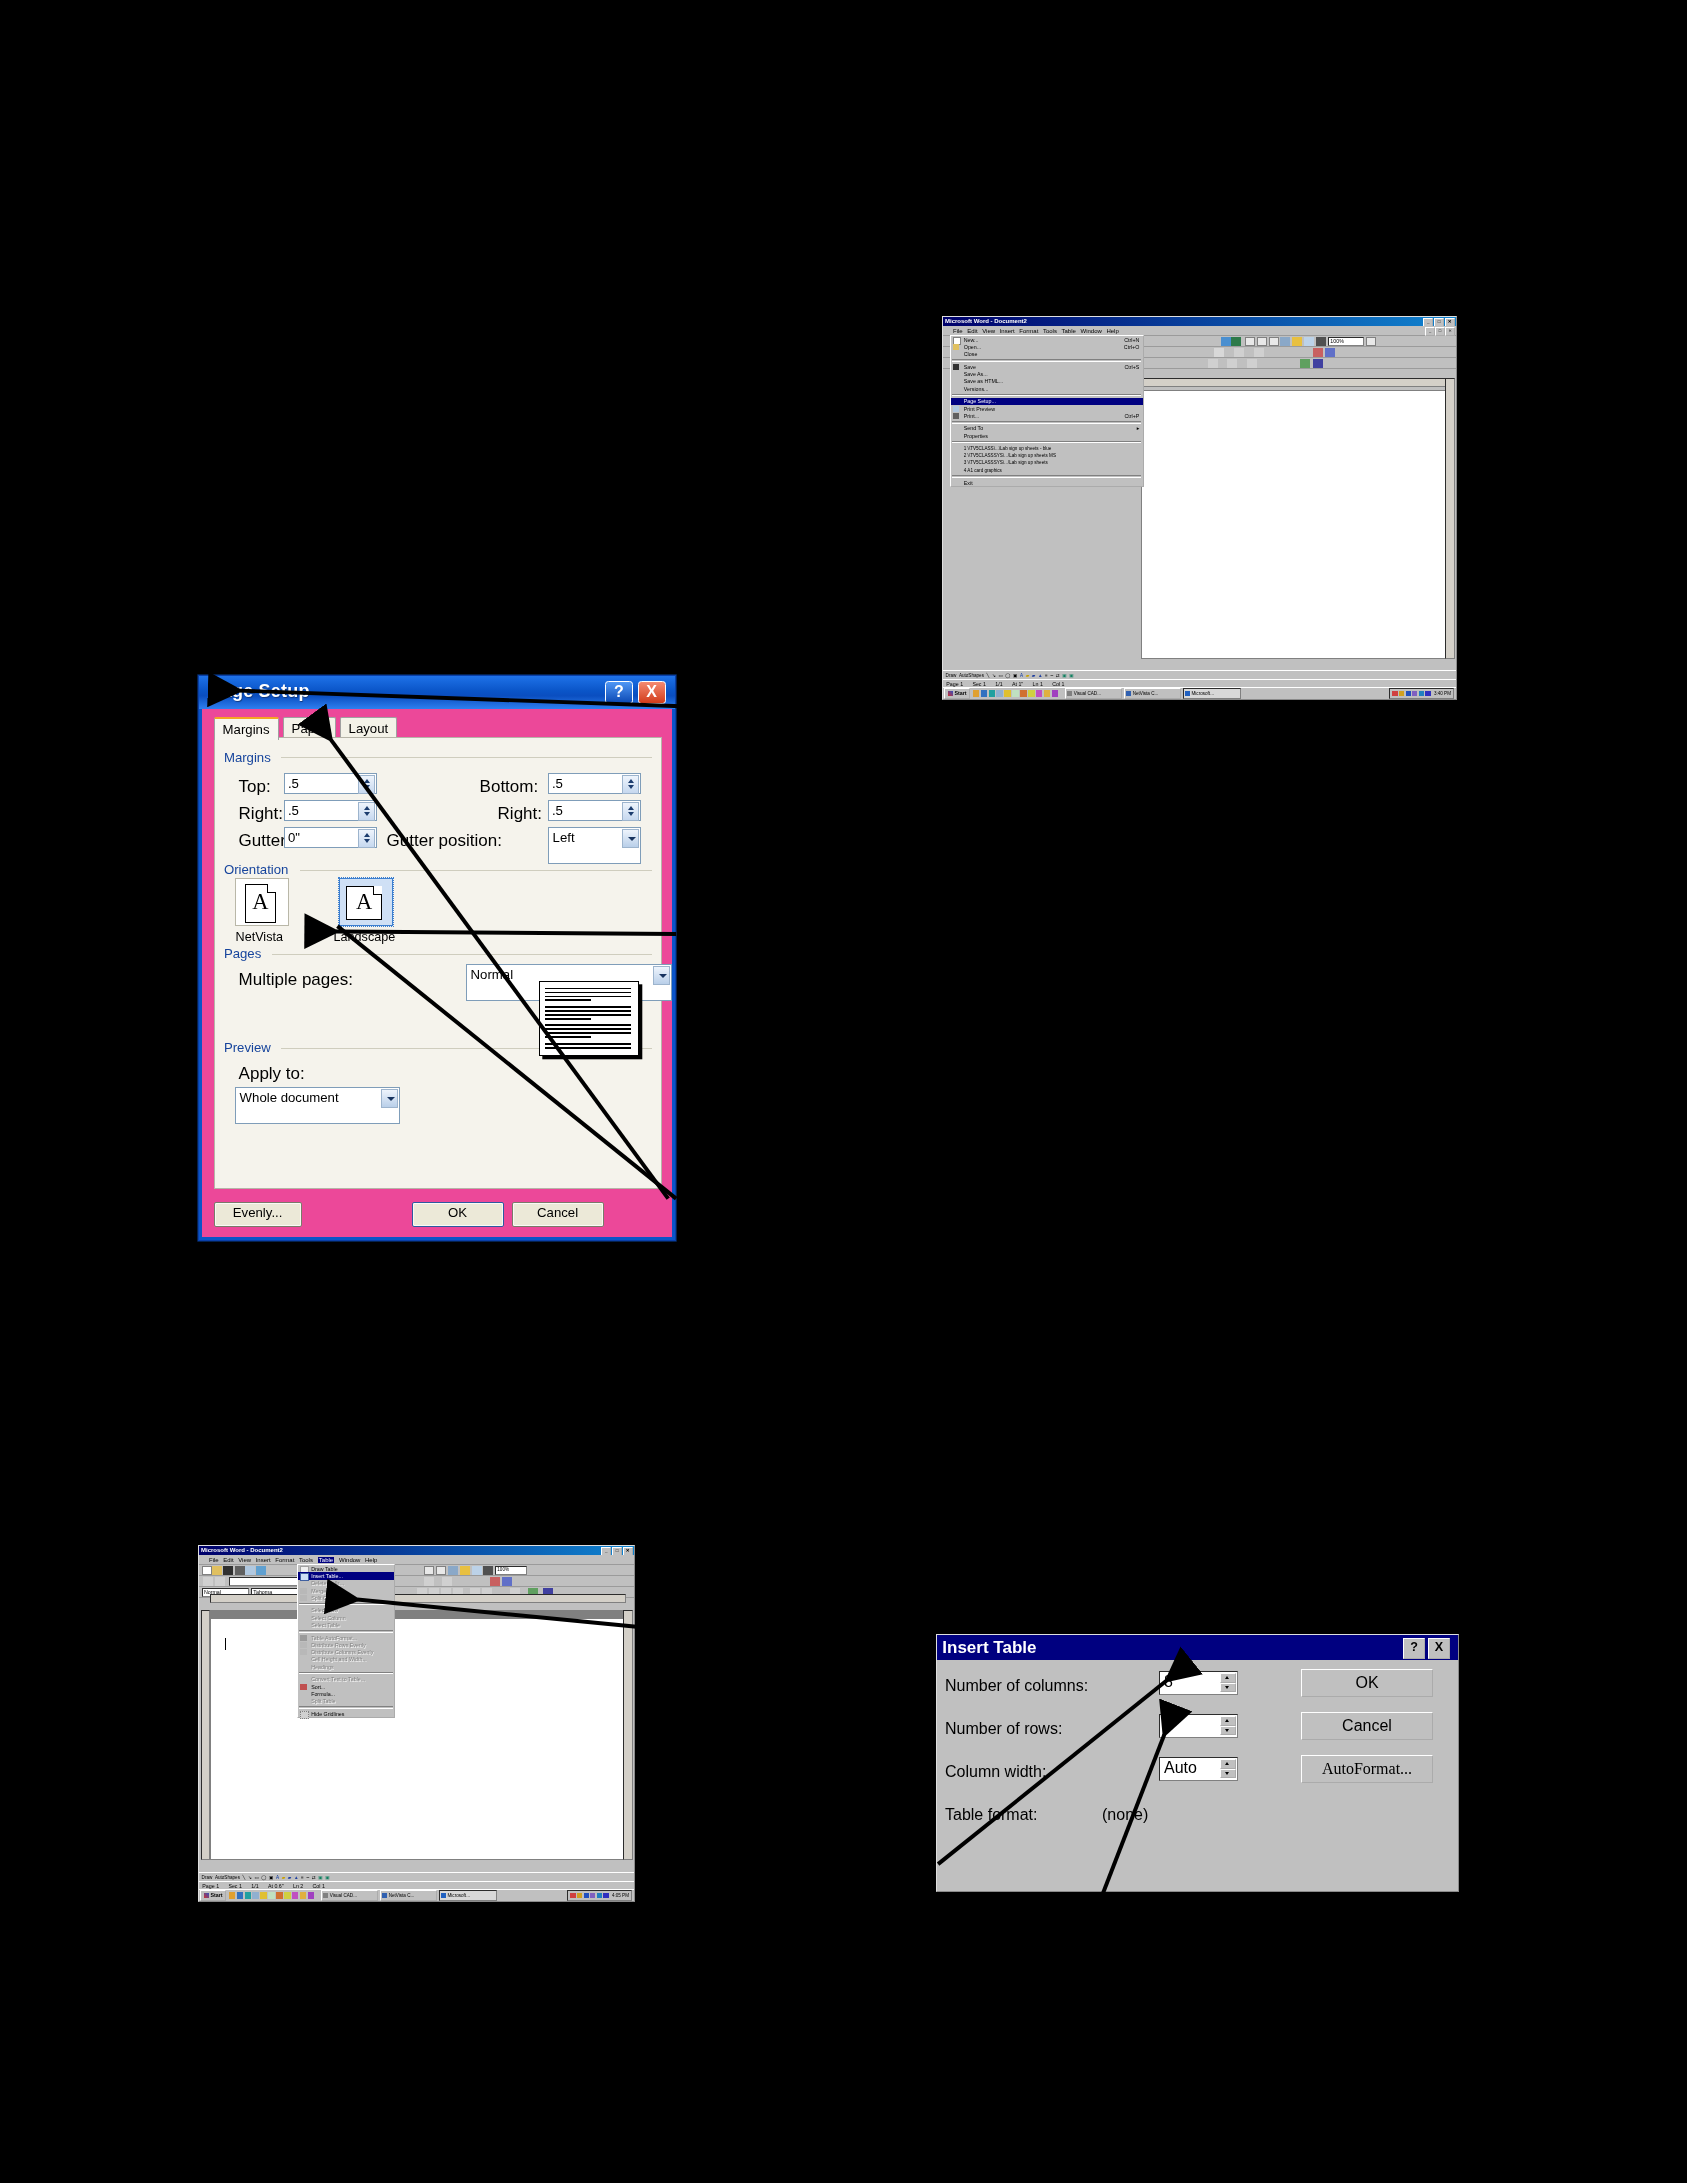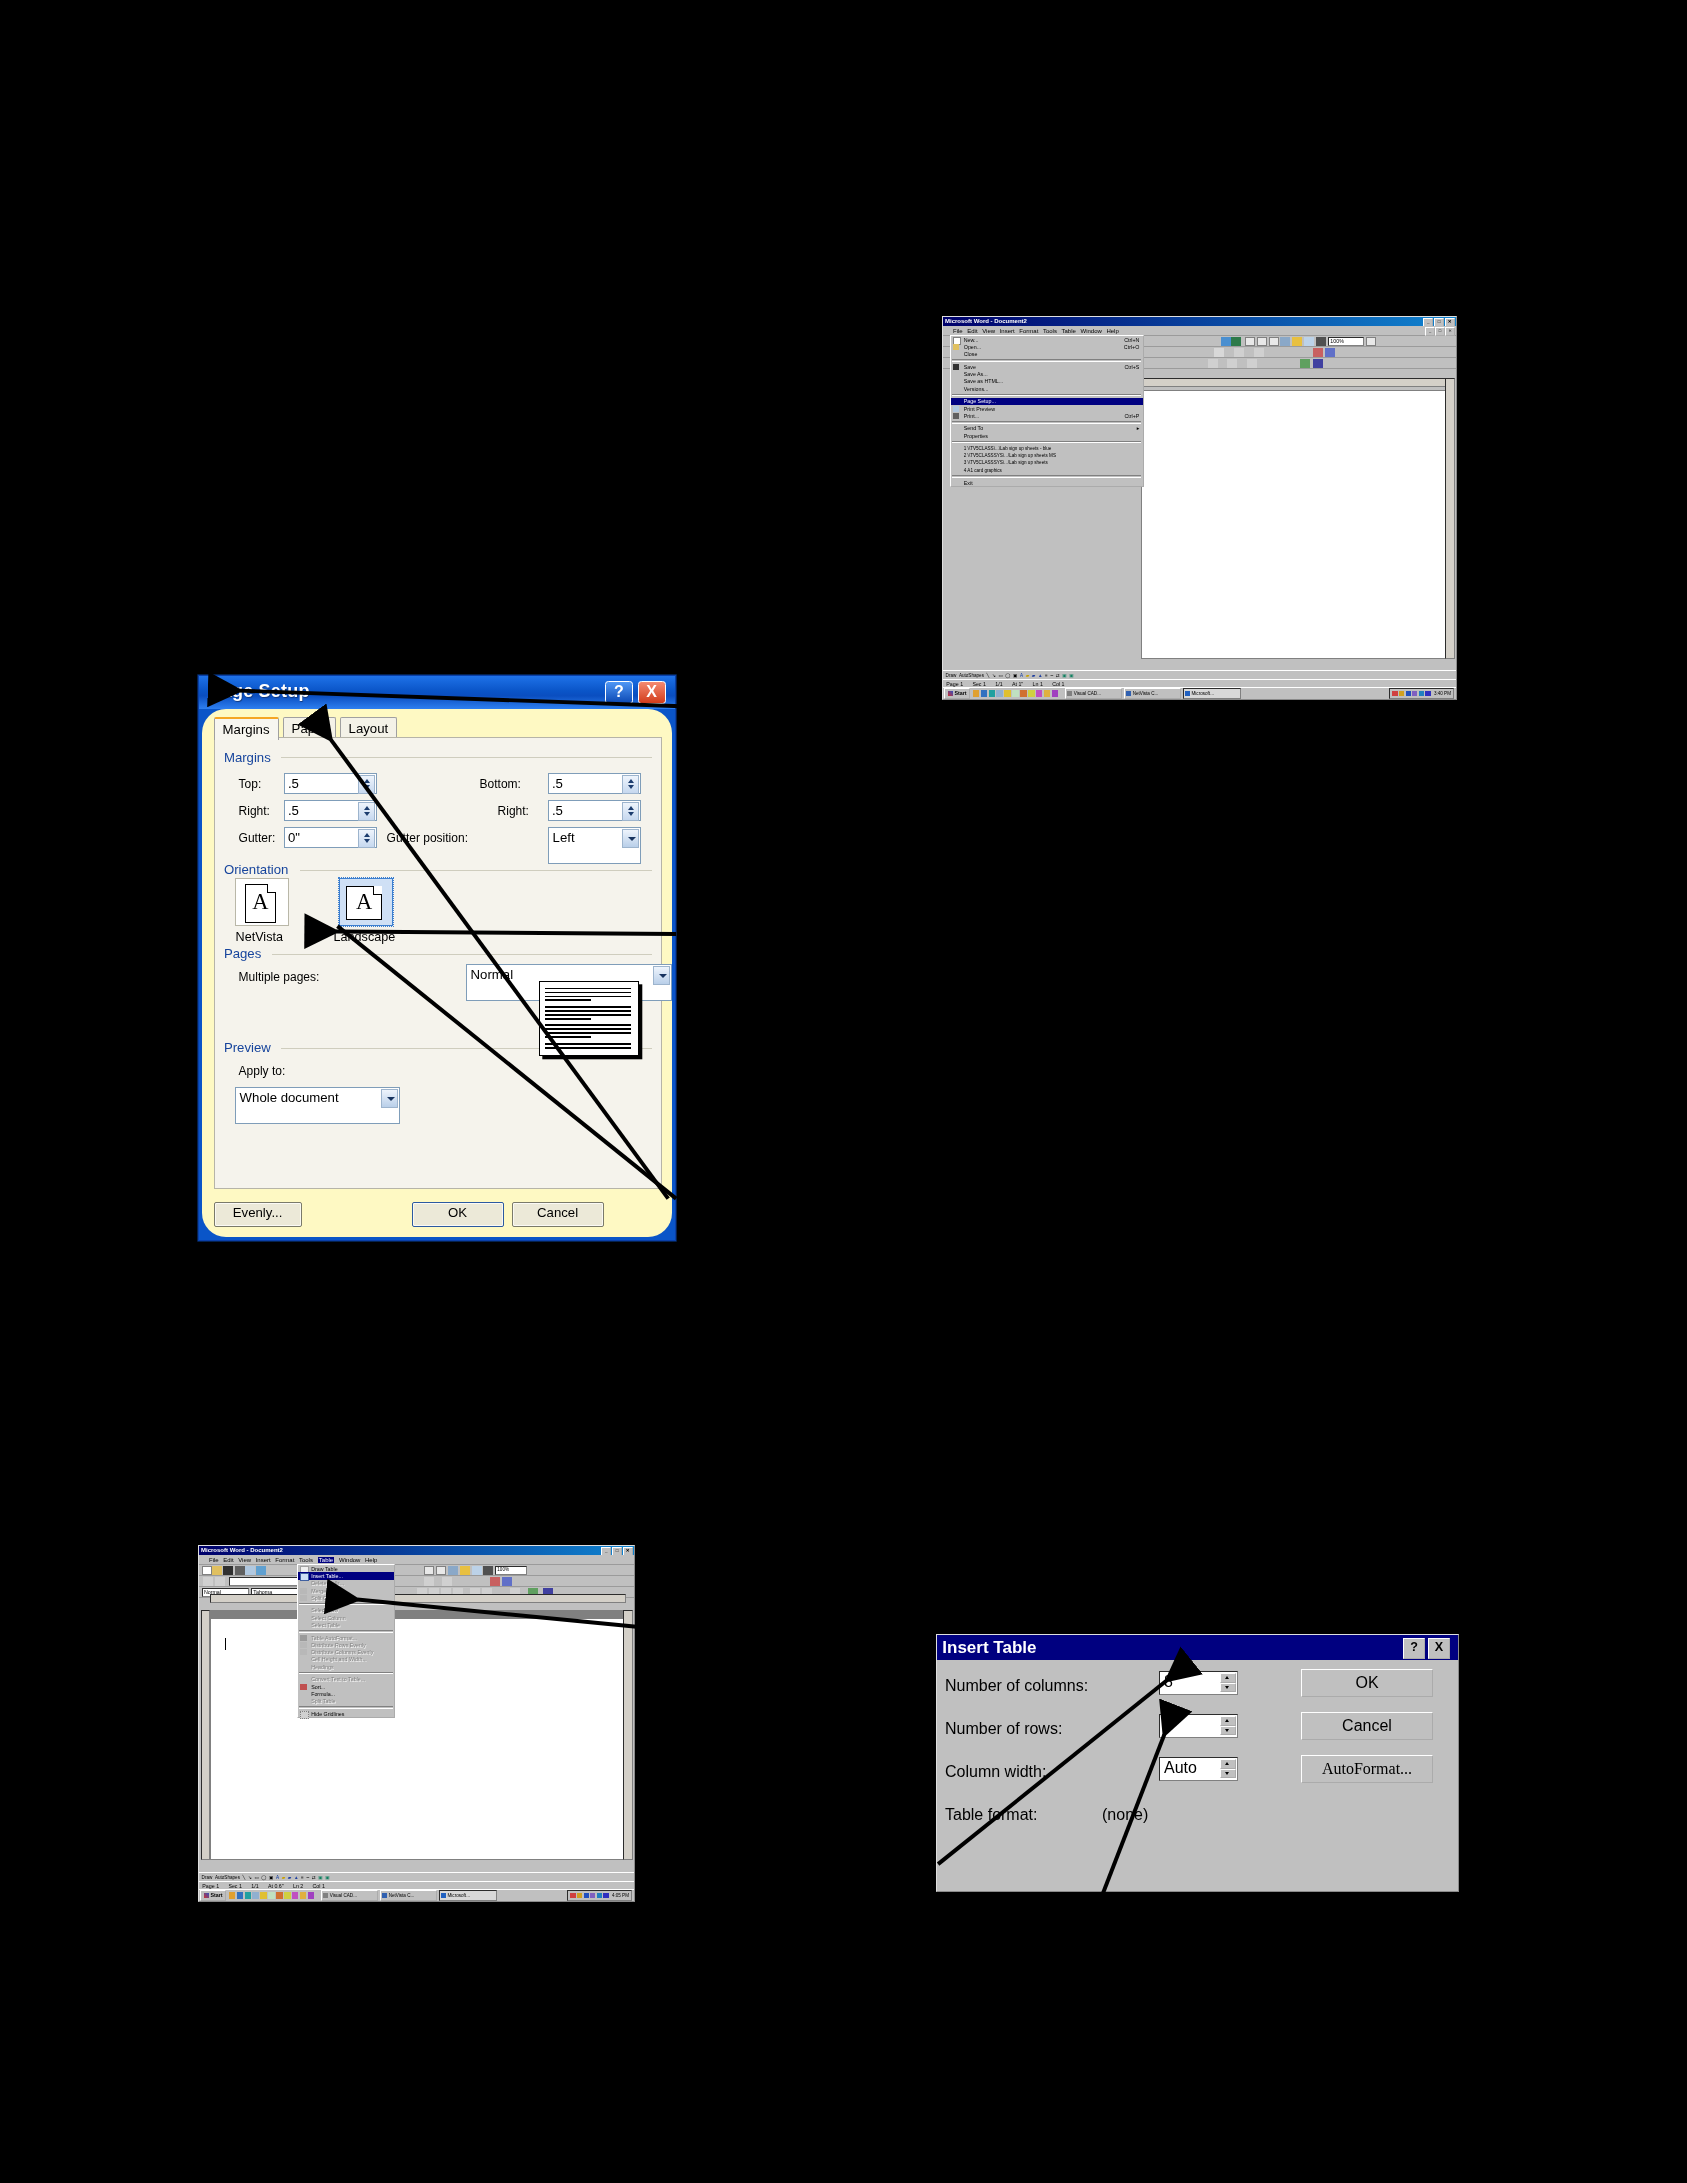--- a/index.html
+++ b/index.html
@@ -13,34 +13,34 @@
     box-shadow:0 0 0 0.7px #07306f;}
   #ps-titlebar{height:33px;position:relative;
     background:linear-gradient(180deg,#1f72e8 0%,#0a55c8 45%,#0a4ec0 60%,#2e7ff0 100%);}
   #ps-title{position:absolute;left:10.6px;top:5.3px;color:#fff;font-size:18px;
     font-weight:bold;letter-spacing:0.2px;text-shadow:0.7px 0.7px 0.7px #123a80;}
   .xpbtn{position:absolute;top:5.3px;width:28px;height:22.5px;border-radius:3.3px;
     border:1.3px solid #fff;box-sizing:border-box;color:#fff;font-size:16px;
     font-weight:bold;text-align:center;line-height:20px;}
   #ps-help{right:42px;background:linear-gradient(180deg,#4f97f5,#0c49b4);}
   #ps-close{right:9.3px;background:linear-gradient(180deg,#f48b72,#d23c1b);}
-  #ps-body{position:absolute;left:2.6px;right:2.6px;top:33px;bottom:2.6px;background:#fef9c3;border-radius:24px;}
+  #ps-body{position:absolute;left:2.6px;right:2.6px;top:33px;bottom:2.6px;background:#ec4899;}
 
   .tabstrip{position:absolute;left:12px;top:8px;height:21px;}
   .tab{position:absolute;top:0;height:21px;border:0.7px solid #a0a0a0;
     border-bottom:none;border-radius:2px 2px 0 0;background:#f4f2e8;
     font-size:13.2px;color:#000;padding:2.6px 8px 0 8px;box-sizing:border-box;}
   .tab.active{background:#f7f6f0;border-top:2px solid #f5a623;z-index:3;height:22.5px;}
   #ps-panel{position:absolute;left:12px;top:28.4px;right:10.6px;bottom:48px;
     background:#f5f3ec;border:0.7px solid #b6b4a8;}
 
   .grp-label{position:absolute;color:#16449c;font-size:13.2px;background:#f5f3ec;padding-right:4px;}
   .grp-line{position:absolute;height:0.7px;background:#cfcdbe;}
 
-  .fld-label{position:absolute;font-size:12px;color:#000;}
+  .fld-label{position:absolute;font-size:17px;color:#000;}
   .spin{position:absolute;height:21px;border:0.7px solid #7f9db9;background:#fff;
     box-sizing:border-box;}
   .spin .val{position:absolute;left:3.3px;top:2px;font-size:13.2px;color:#000;}
   .spin .arrows{position:absolute;right:0.7px;top:0.7px;width:17px;height:18.5px;
     background:linear-gradient(180deg,#eef4fc,#c6d8ef);border:0.7px solid #9db4cd;
     box-sizing:border-box;}
   .spin .arrows i{position:absolute;left:5.3px;width:0;height:0;border-left:3.3px solid transparent;
     border-right:3.3px solid transparent;}
   .spin .arrows i.up{top:3.3px;border-bottom:4px solid #1c3c6e;}
   .spin .arrows i.dn{bottom:3.3px;border-top:4px solid #1c3c6e;}

